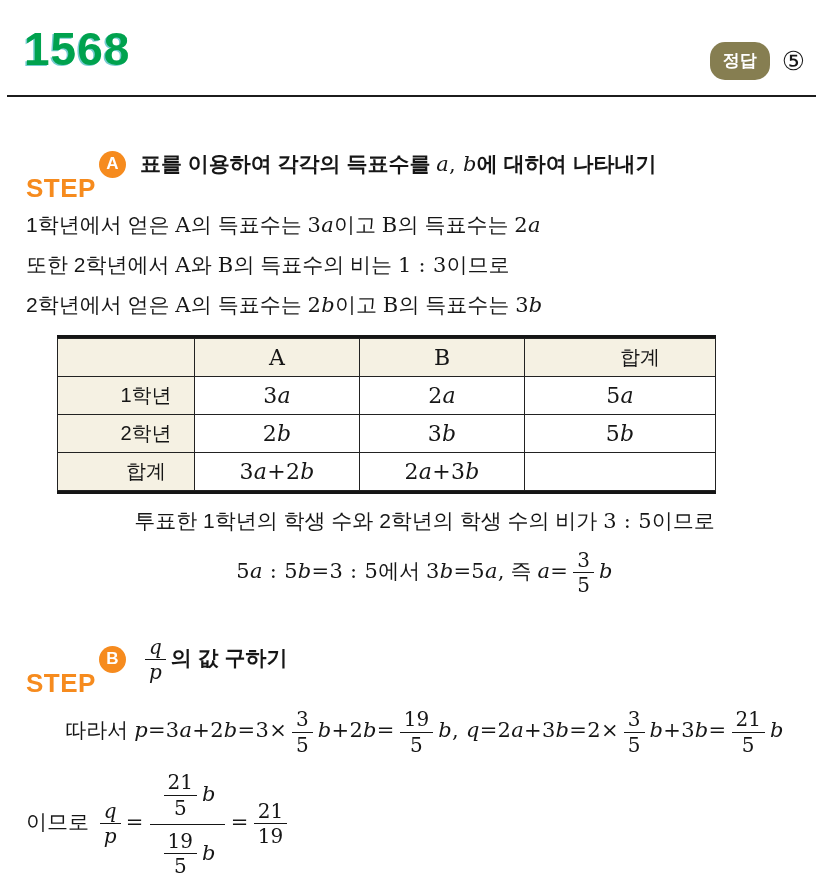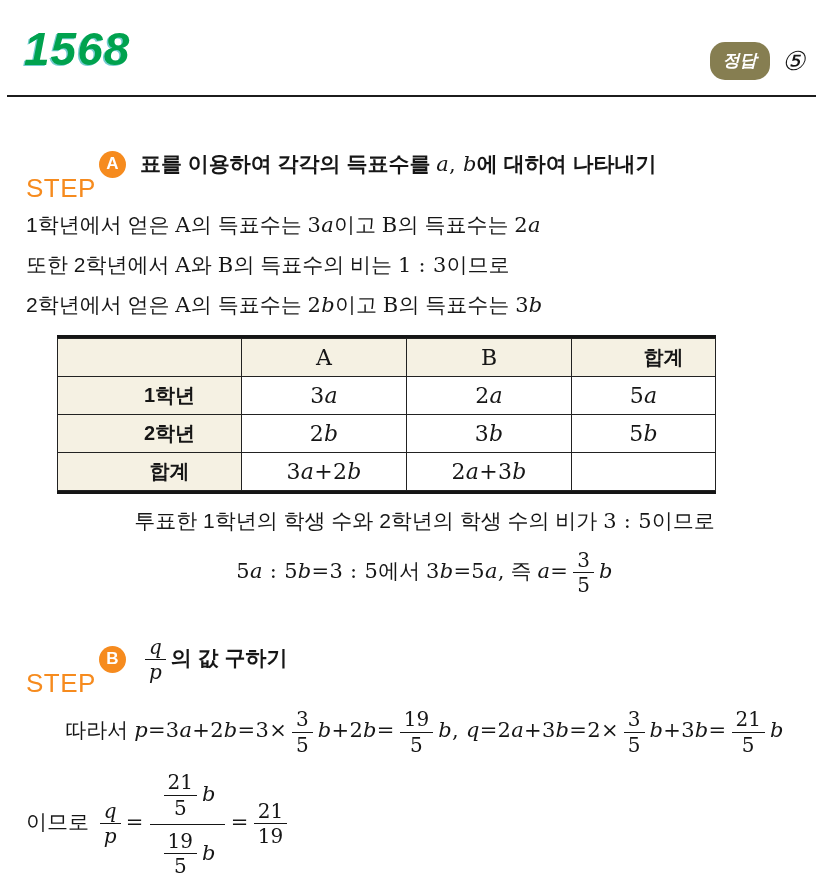--- a/index.html
+++ b/index.html
@@ -14,39 +14,39 @@
   html,body{width:823px;height:895px;}
   body{
     background:var(--page_bg);
     color:var(--text);
     font-family:"Liberation Sans",sans-serif;
     overflow:hidden;
   }
   .page{width:823px;height:895px;position:relative;}
 
   
-  .header{display:flex;justify-content:space-between;align-items:flex-start;padding:26px 18px 0 24px;font-style:italic;}
+  .header{display:flex;justify-content:space-between;align-items:flex-start;padding:26px 18px 0 24px;}
   .problem-number{
     font-size:46px;font-weight:bold;color:var(--accent_green);
     letter-spacing:1px;line-height:1;
     text-shadow:-1.5px 1px 0 rgba(0,160,170,.55);
   }
   .answer{display:flex;align-items:center;gap:12px;margin-top:16px;}
   .badge{
     background:var(--badge_olive);color:#fff;font-weight:bold;font-size:17px;
     padding:9px 13px;border-radius:15px;line-height:1.2;
   }
   .choice{font-size:26px;line-height:1;}
 
   .rule{border-top:2.5px solid #1c1c1c;margin:15px 7px 0 7px;}
 
   
   .step-row{display:flex;align-items:center;margin:30px 0 0 26px;}
   .step-word{
-    color:var(--accent_orange);font-weight:normal;font-size:26px;line-height:1;
+    color:var(--accent_orange);font-weight:bold;font-size:26px;line-height:1;
     letter-spacing:.5px;
     margin-top:48px;
   }
   .step-circle{
     width:27px;height:27px;border-radius:50%;background:var(--accent_orange);
     color:#fff;font-weight:bold;font-size:17px;display:inline-flex;
     align-items:center;justify-content:center;margin-left:3px;flex:0 0 auto;
   }
   .step-title{font-size:21px;margin-left:14px;line-height:1.3;}
   .step-title .k{font-weight:bold;}
@@ -78,24 +78,24 @@
   .bigfrac .bnum{border-bottom:1.8px solid #161616;padding:1px 9px 5px;display:inline-flex;align-items:center;}
   .bigfrac .bden{padding-top:5px;display:inline-flex;align-items:center;}
 
   
   .tbl-wrap{
     margin:14px 0 2px 31px;width:659px;
     border-top:3px solid #151515;border-bottom:3px solid #151515;
   }
   table{border-collapse:collapse;width:100%;table-layout:fixed;}
   td{border:1.6px solid #222;height:38px;text-align:center;vertical-align:middle;font-size:21px;}
-  tr td:first-child{width:184px;margin-top:43px;}
+  tr td:first-child{width:137px;margin-top:43px;}
   tr td:nth-child(2),tr td:nth-child(3){width:165px;}
   .hd{background:var(--table_header_bg);}
-  .kr{font-weight:bold;font-size:20px;padding-left:40px;}
+  .kr{font-weight:normal;font-size:20px;padding-left:40px;}
   .mathhead{font-family:"DejaVu Serif","Liberation Serif",serif;font-size:22px;}
   .m-cell{font-family:"DejaVu Serif","Liberation Serif",serif;font-size:22px;letter-spacing:.3px;}
 </style>
 </head>
 <body>
 
 <div class="page">
 
   <div class="header">
     <div class="problem-number">1568</div>

